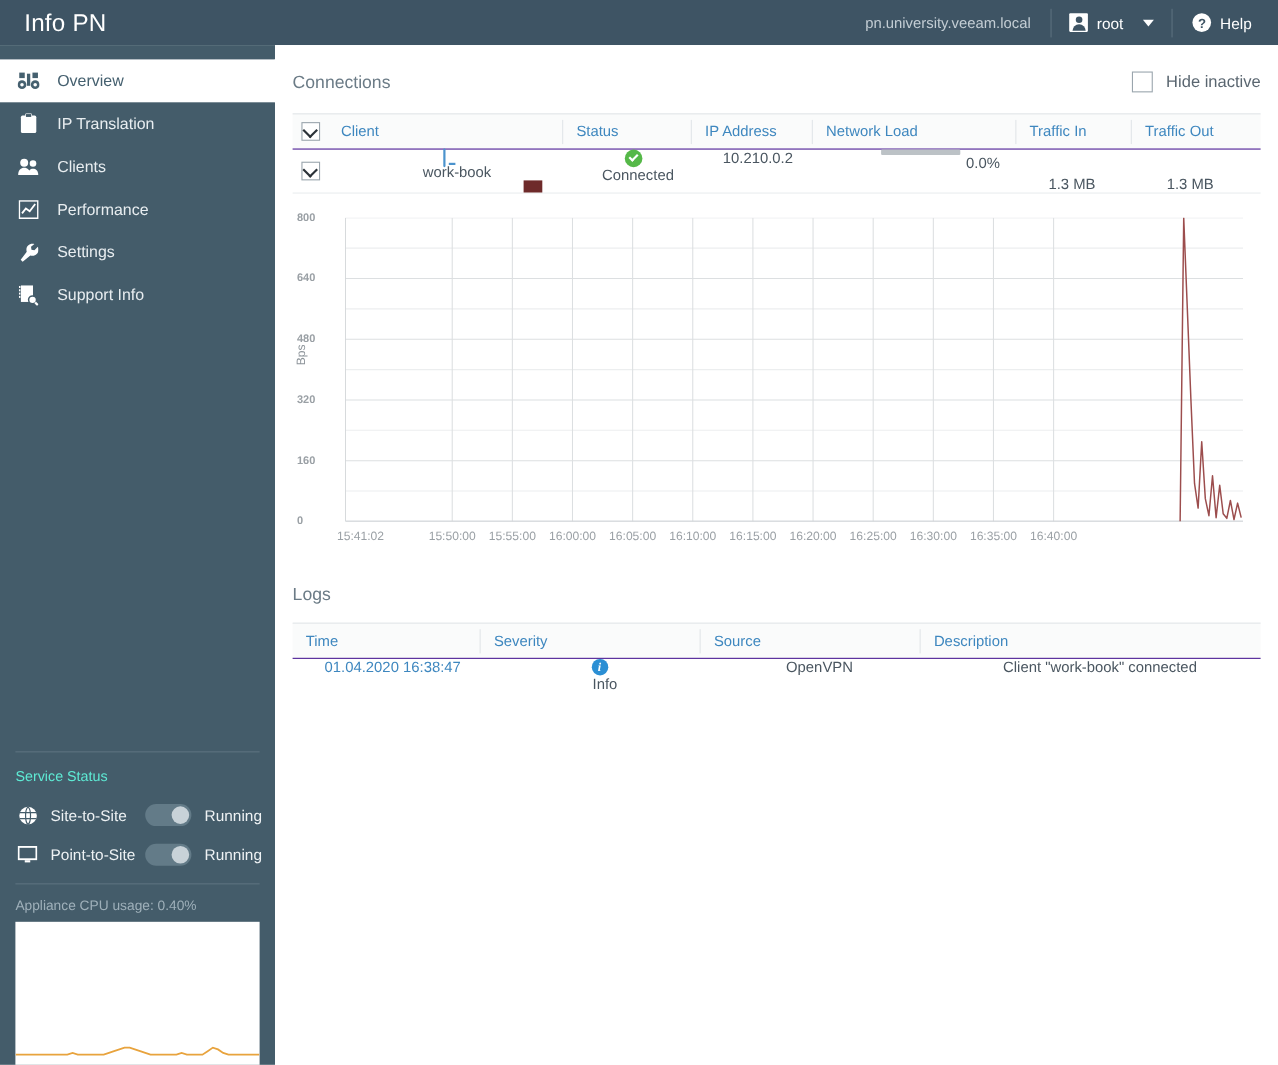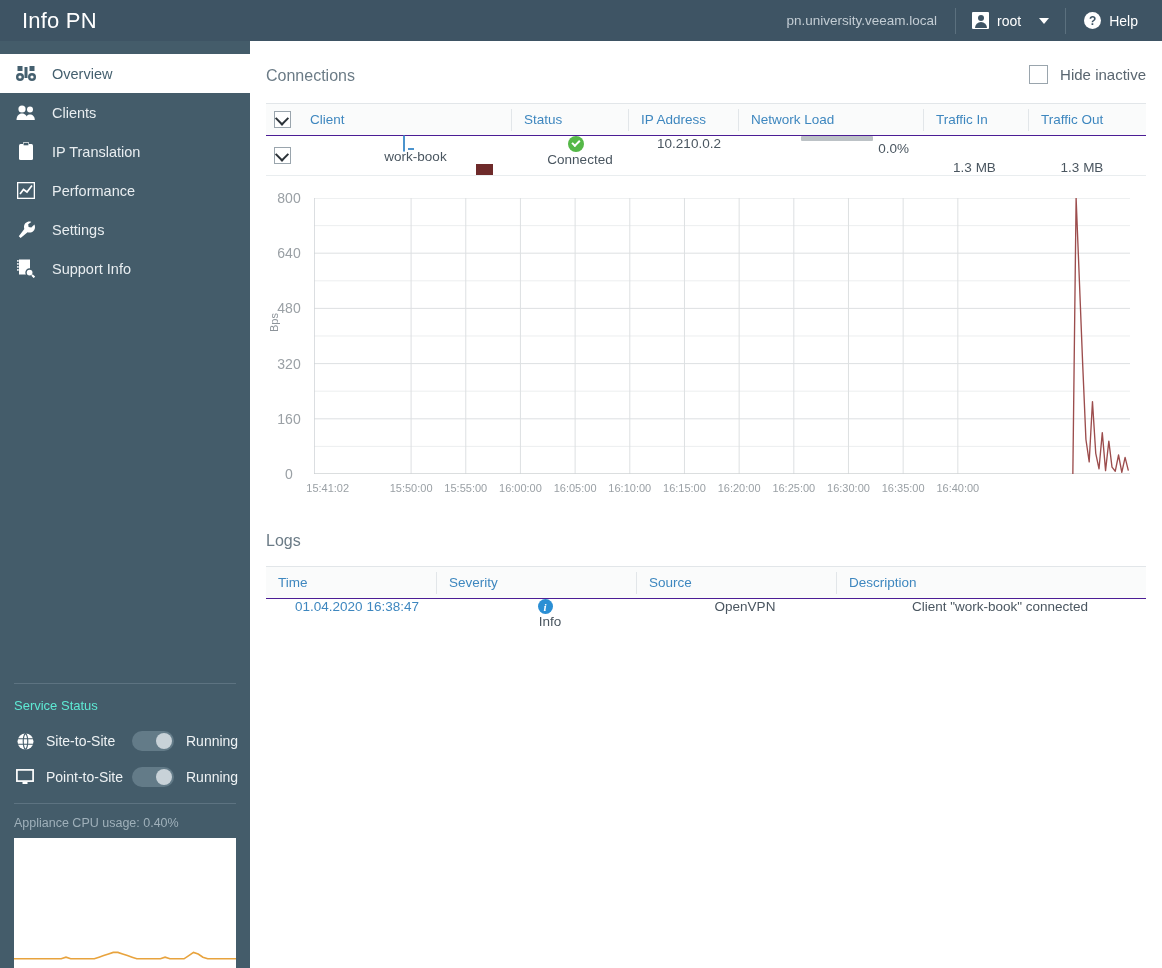--- a/index.html
+++ b/index.html
@@ -232,22 +232,23 @@
     margin: 16px 16px 0 16px;
     height: 310px;
   }
   .ylabel-rot {
     position: absolute; left: 2px; top: 140px;
     transform: rotate(-90deg); transform-origin: left top;
     font-size: 11px; color: #8d949a;
   }
   .ytick {
     position: absolute; right: 0; width: 38px;
-    text-align: center; font-size: 14px; color: #9aa0a5;
+    text-align: left; font-size: 10px; color: #9aa0a5;
     transform: translateY(-50%);
+    font-weight: bold;
   }
   .xtick {
     position: absolute; top: 0;
     font-size: 11px; color: #9aa0a5;
     transform: translateX(-50%);
     white-space: nowrap;
   }
 
   
   #logs-table { margin: 16px 16px 0 16px; }
@@ -301,39 +302,39 @@
       <span class="nav-label">Overview</span>
       <span class="notch">
         <svg width="14" height="39" viewBox="0 0 14 39">
           <path d="M0,0 L14,0 L0,19.5 L14,39 L0,39 Z" fill="#ffffff"></path>
         </svg>
       </span>
     </div>
 
     <div class="nav-item">
       <span class="nav-icon">
+        <svg width="16" height="19" viewBox="0 0 16 19">
+          <rect x="1" y="2" width="14" height="16" rx="1.5" fill="#ffffff"></rect>
+          <rect x="5" y="0" width="6" height="4" rx="1" fill="#ffffff"></rect>
+          <rect x="5.6" y="0.7" width="4.8" height="2.6" fill="#445c6a"></rect>
+        </svg>
+      </span>
+      <span class="nav-label">IP Translation</span>
+    </div>
+
+    <div class="nav-item">
+      <span class="nav-icon">
         <svg width="20" height="17" viewBox="0 0 20 17">
           <circle cx="6" cy="5" r="3.6" fill="#ffffff"></circle>
           <path d="M0.5,16 C0.5,11.6 3,9.4 6,9.4 C9,9.4 11.5,11.6 11.5,16 Z" fill="#ffffff"></path>
           <circle cx="14" cy="5.6" r="3" fill="#ffffff"></circle>
           <path d="M9.5,16 C9.5,12.2 11.5,10.4 14,10.4 C16.5,10.4 18.8,12.2 18.8,16 Z" fill="#ffffff"></path>
         </svg>
       </span>
       <span class="nav-label">Clients</span>
-    </div>
-
-    <div class="nav-item">
-      <span class="nav-icon">
-        <svg width="16" height="19" viewBox="0 0 16 19">
-          <rect x="1" y="2" width="14" height="16" rx="1.5" fill="#ffffff"></rect>
-          <rect x="5" y="0" width="6" height="4" rx="1" fill="#ffffff"></rect>
-          <rect x="5.6" y="0.7" width="4.8" height="2.6" fill="#445c6a"></rect>
-        </svg>
-      </span>
-      <span class="nav-label">IP Translation</span>
     </div>
 
     <div class="nav-item">
       <span class="nav-icon">
         <svg width="18" height="17" viewBox="0 0 18 17">
           <rect x="0.5" y="0.5" width="17" height="16" fill="none" stroke="#ffffff" stroke-width="1.6"></rect>
           <polyline points="3,12 6.5,7.5 10,10 15,3.5" fill="none" stroke="#ffffff" stroke-width="1.7"></polyline>
         </svg>
       </span>
       <span class="nav-label">Performance</span>

